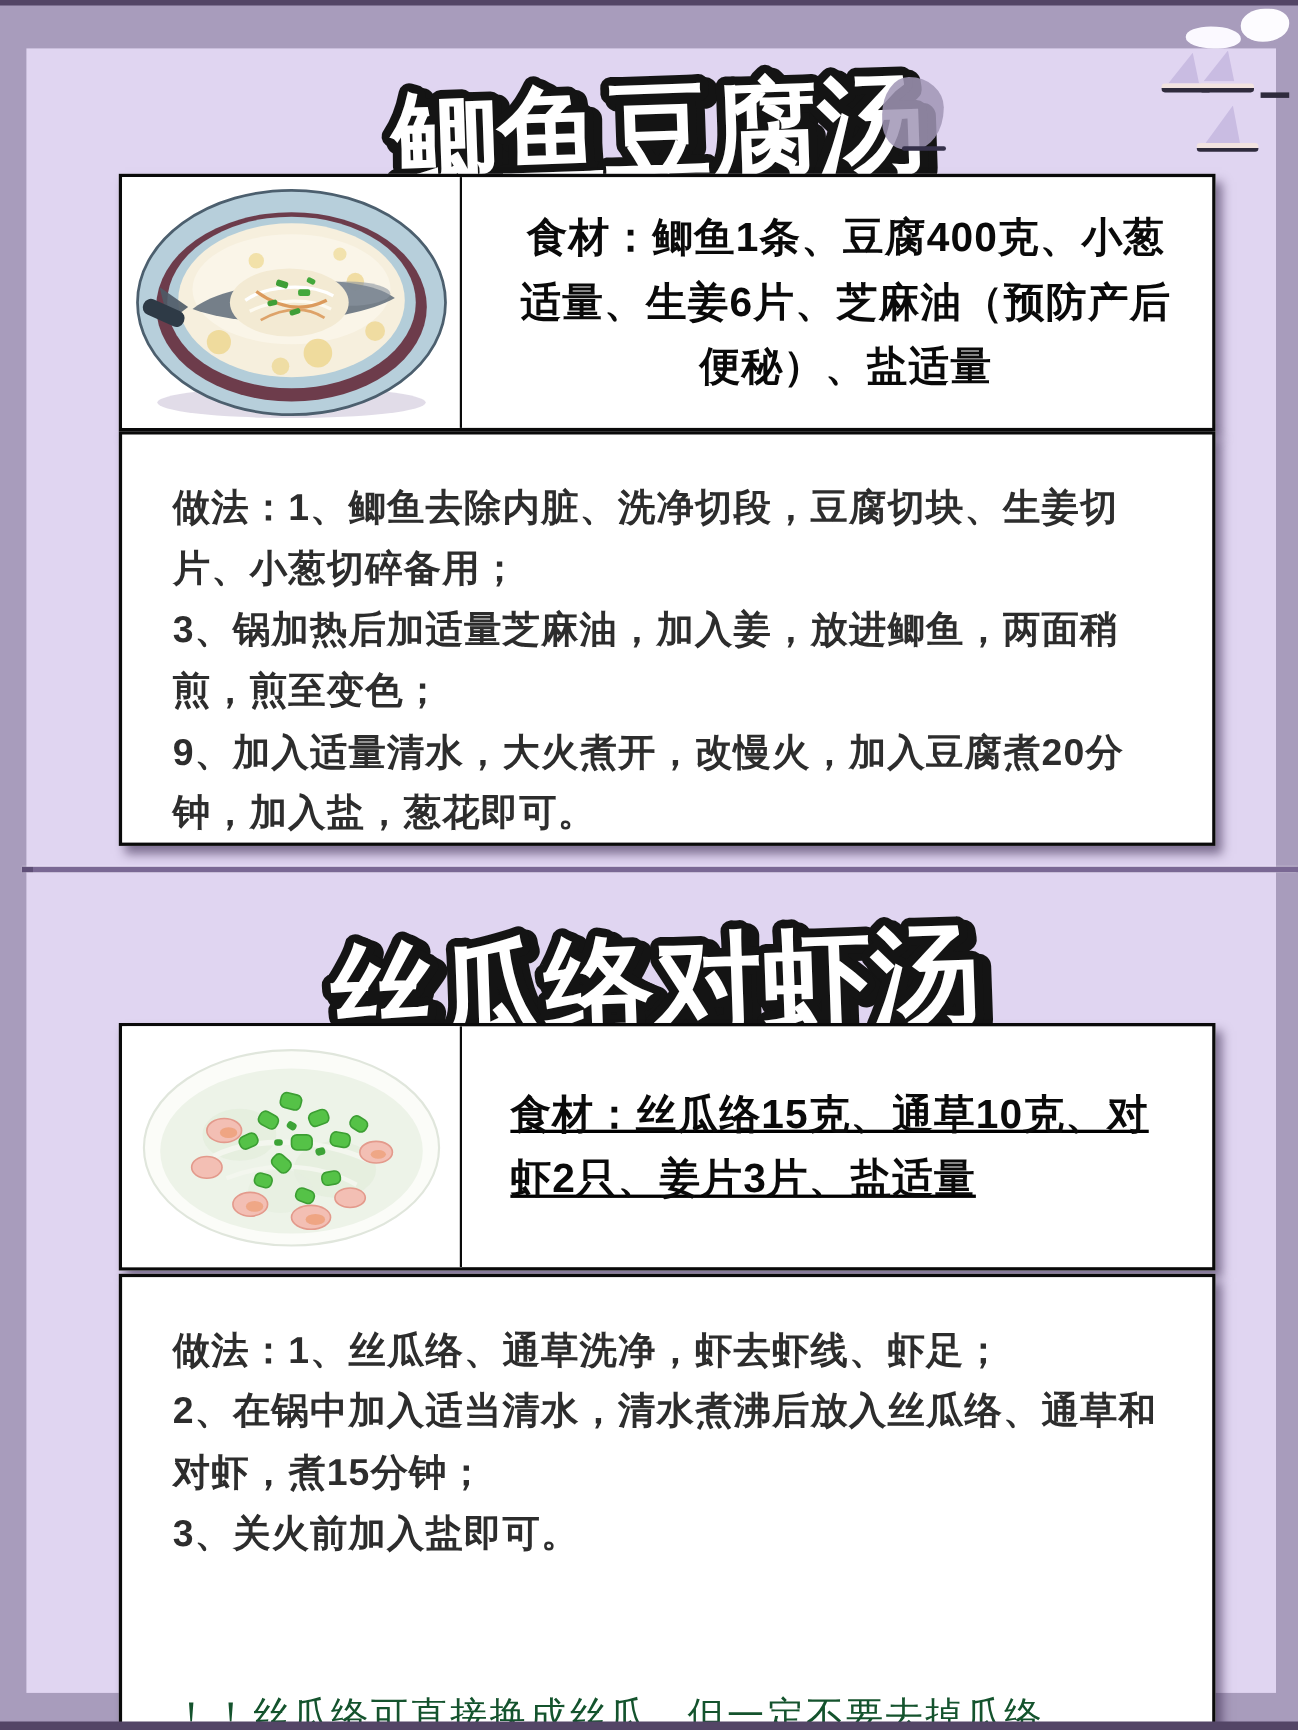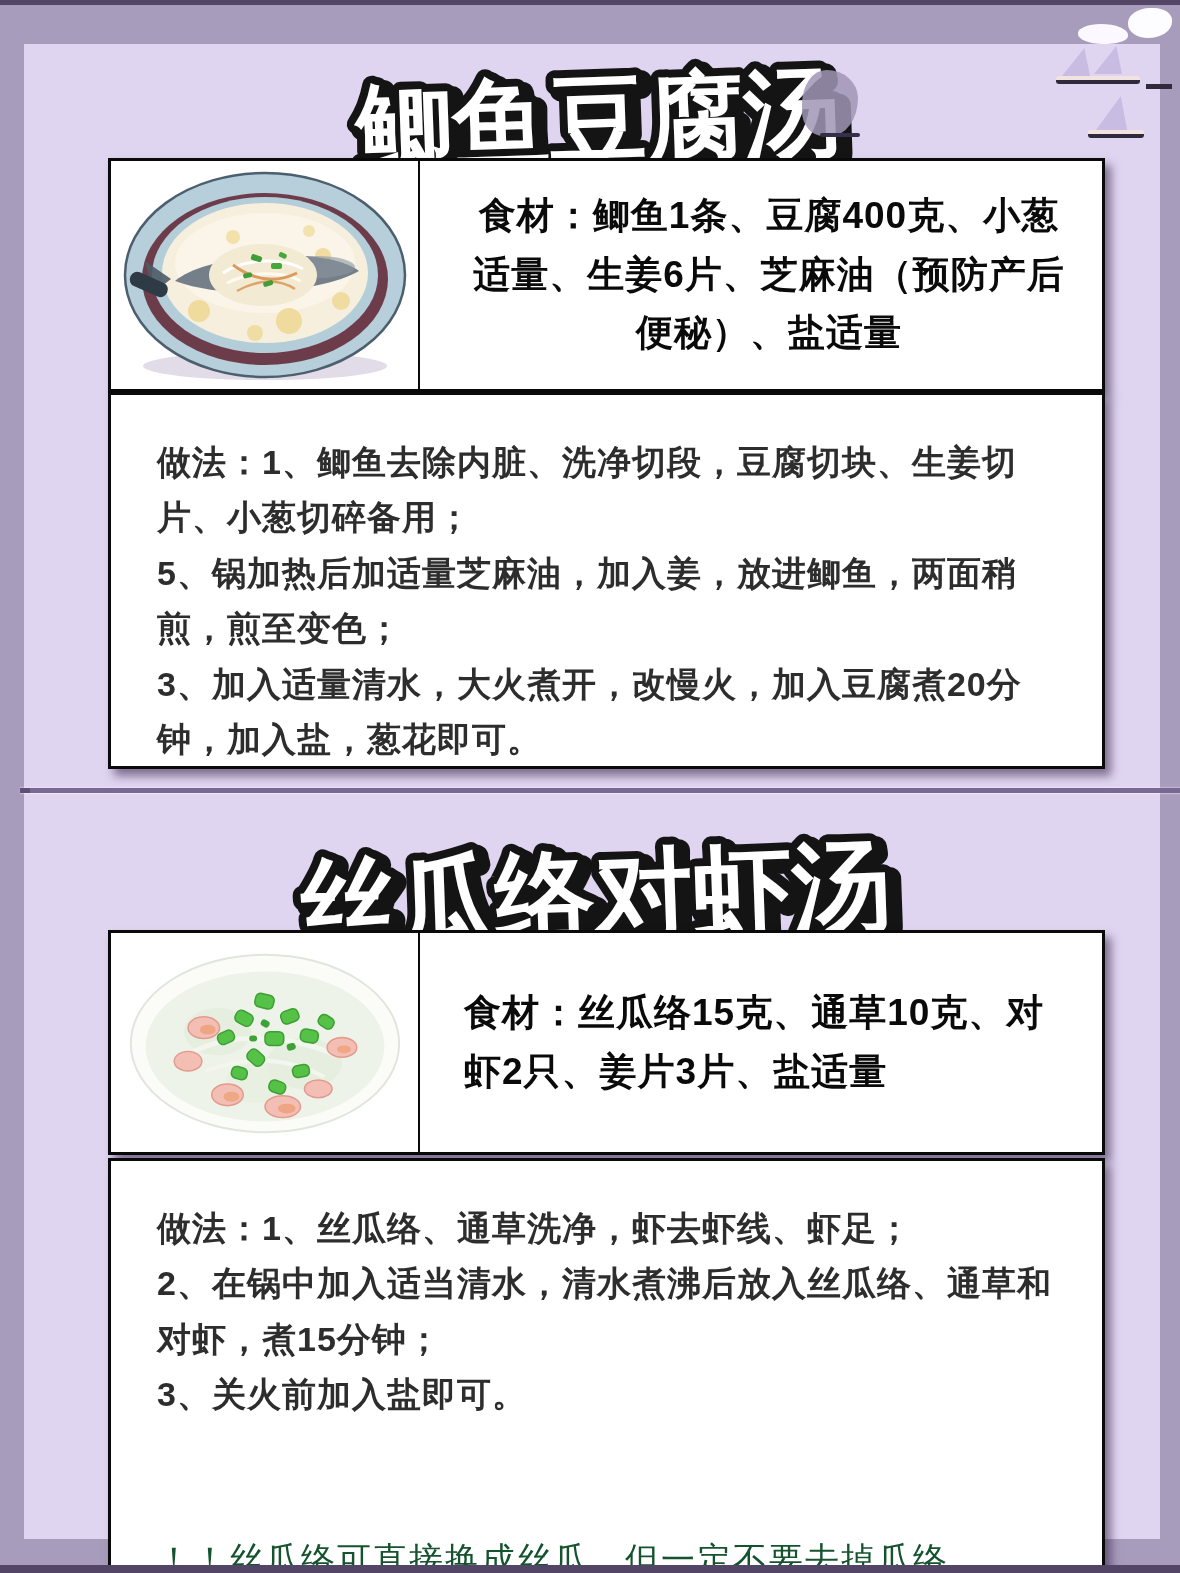--- a/index.html
+++ b/index.html
@@ -24,21 +24,21 @@
   #title2{top:768px;height:152px;}
 
   .card{
     position:absolute;left:84px;width:997px;background:#fff;
     border:3px solid #0a0a0a;box-sizing:border-box;
     box-shadow:6px 7px 9px rgba(43,28,66,.55);
   }
   .card.row-ing{display:flex;}
   #card-ing-1{top:114px;height:234px;text-align:center;}
   #card-steps-1{top:348px;height:377px;}
-  #card-ing-2{top:886px;height:225px;}
+  #card-ing-2{top:886px;height:225px;text-decoration:underline;}
   #card-steps-2{top:1114px;height:454px;}
 
   .photo-cell{
     width:309px;flex:0 0 309px;border-right:2px solid #0a0a0a;
     box-sizing:border-box;background:#fff;overflow:hidden;
   }
   .photo-cell svg{display:block;width:100%;height:100%;}
   .ing-cell{
     flex:1;display:flex;align-items:center;box-sizing:border-box;
     padding:8px 28px 8px 44px;
@@ -127,22 +127,22 @@
       </svg>
     </div>
     <div class="ing-cell">
       <div class="ing-text">食材：鲫鱼1条、豆腐400克、小葱适量、生姜6片、芝麻油（预防产后便秘）、盐适量</div>
     </div>
   </div>
 
   <div class="card" id="card-steps-1">
     <div class="steps">
       <p>做法：1、鲫鱼去除内脏、洗净切段，豆腐切块、生姜切片、小葱切碎备用；</p>
-      <p>5、锅加热后加适量芝麻油，加入姜，放进鲫鱼，两面稍煎，煎至变色；</p>
-      <p>3、加入适量清水，大火煮开，改慢火，加入豆腐煮20分钟，加入盐，葱花即可。</p>
+      <p>3、锅加热后加适量芝麻油，加入姜，放进鲫鱼，两面稍煎，煎至变色；</p>
+      <p>9、加入适量清水，大火煮开，改慢火，加入豆腐煮20分钟，加入盐，葱花即可。</p>
     </div>
   </div>
 
   <svg id="title2" class="title-svg" viewBox="0 0 1136 152">
     <g transform="rotate(-2 568 80)">
       <text x="570" y="118" text-anchor="middle" font-size="99" font-weight="900" fill="#141414" stroke="#141414" stroke-width="20" stroke-linejoin="round" transform="translate(6,5)">丝瓜络对虾汤</text>
       <text x="570" y="118" text-anchor="middle" font-size="99" font-weight="900" fill="#ffffff" stroke="#141414" stroke-width="16" stroke-linejoin="round" paint-order="stroke fill">丝瓜络对虾汤</text>
     </g>
   </svg>
 

